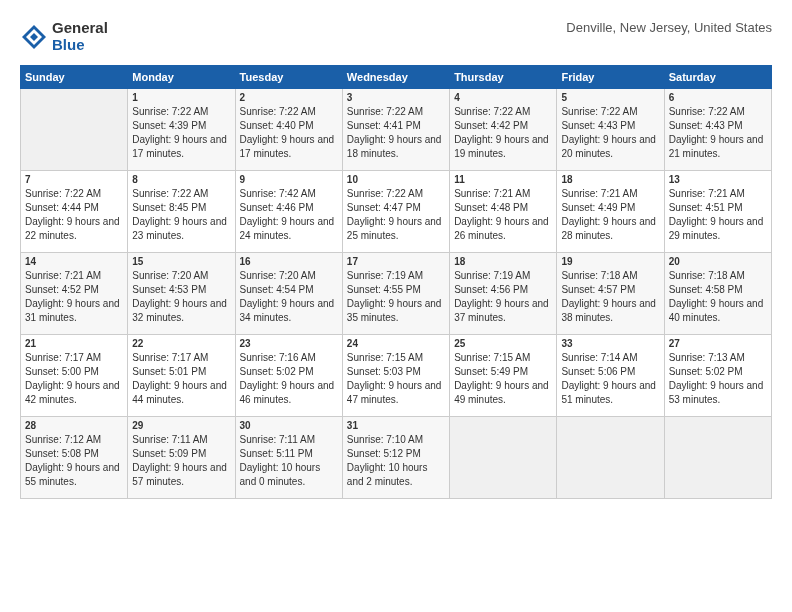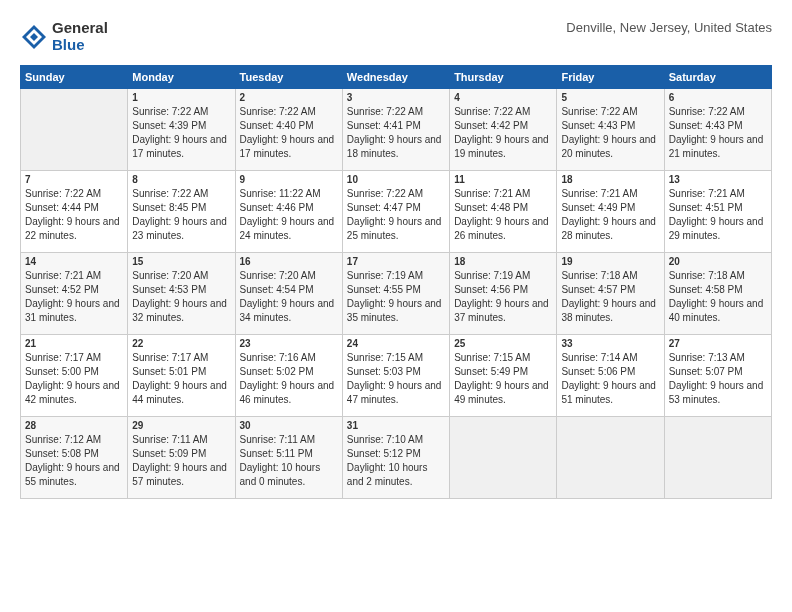--- a/index.html
+++ b/index.html
@@ -191,21 +191,21 @@
           </td>
           <td>
             <span class="day-num">8</span>
             <div class="day-info">Sunrise: 7:22 AM
 Sunset: 8:45 PM
 Daylight: 9 hours
 and 23 minutes.</div>
           </td>
           <td>
             <span class="day-num">9</span>
-            <div class="day-info">Sunrise: 11:22 AM
+            <div class="day-info">Sunrise: 7:42 AM
 Sunset: 4:46 PM
 Daylight: 9 hours
 and 24 minutes.</div>
           </td>
           <td>
             <span class="day-num">10</span>
             <div class="day-info">Sunrise: 7:22 AM
 Sunset: 4:47 PM
 Daylight: 9 hours
 and 25 minutes.</div>
@@ -322,21 +322,21 @@
           <td>
             <span class="day-num">33</span>
             <div class="day-info">Sunrise: 7:14 AM
 Sunset: 5:06 PM
 Daylight: 9 hours
 and 51 minutes.</div>
           </td>
           <td>
             <span class="day-num">27</span>
             <div class="day-info">Sunrise: 7:13 AM
-Sunset: 5:07 PM
+Sunset: 5:02 PM
 Daylight: 9 hours
 and 53 minutes.</div>
           </td>
         </tr>
         <tr>
           <td>
             <span class="day-num">28</span>
             <div class="day-info">Sunrise: 7:12 AM
 Sunset: 5:08 PM
 Daylight: 9 hours

